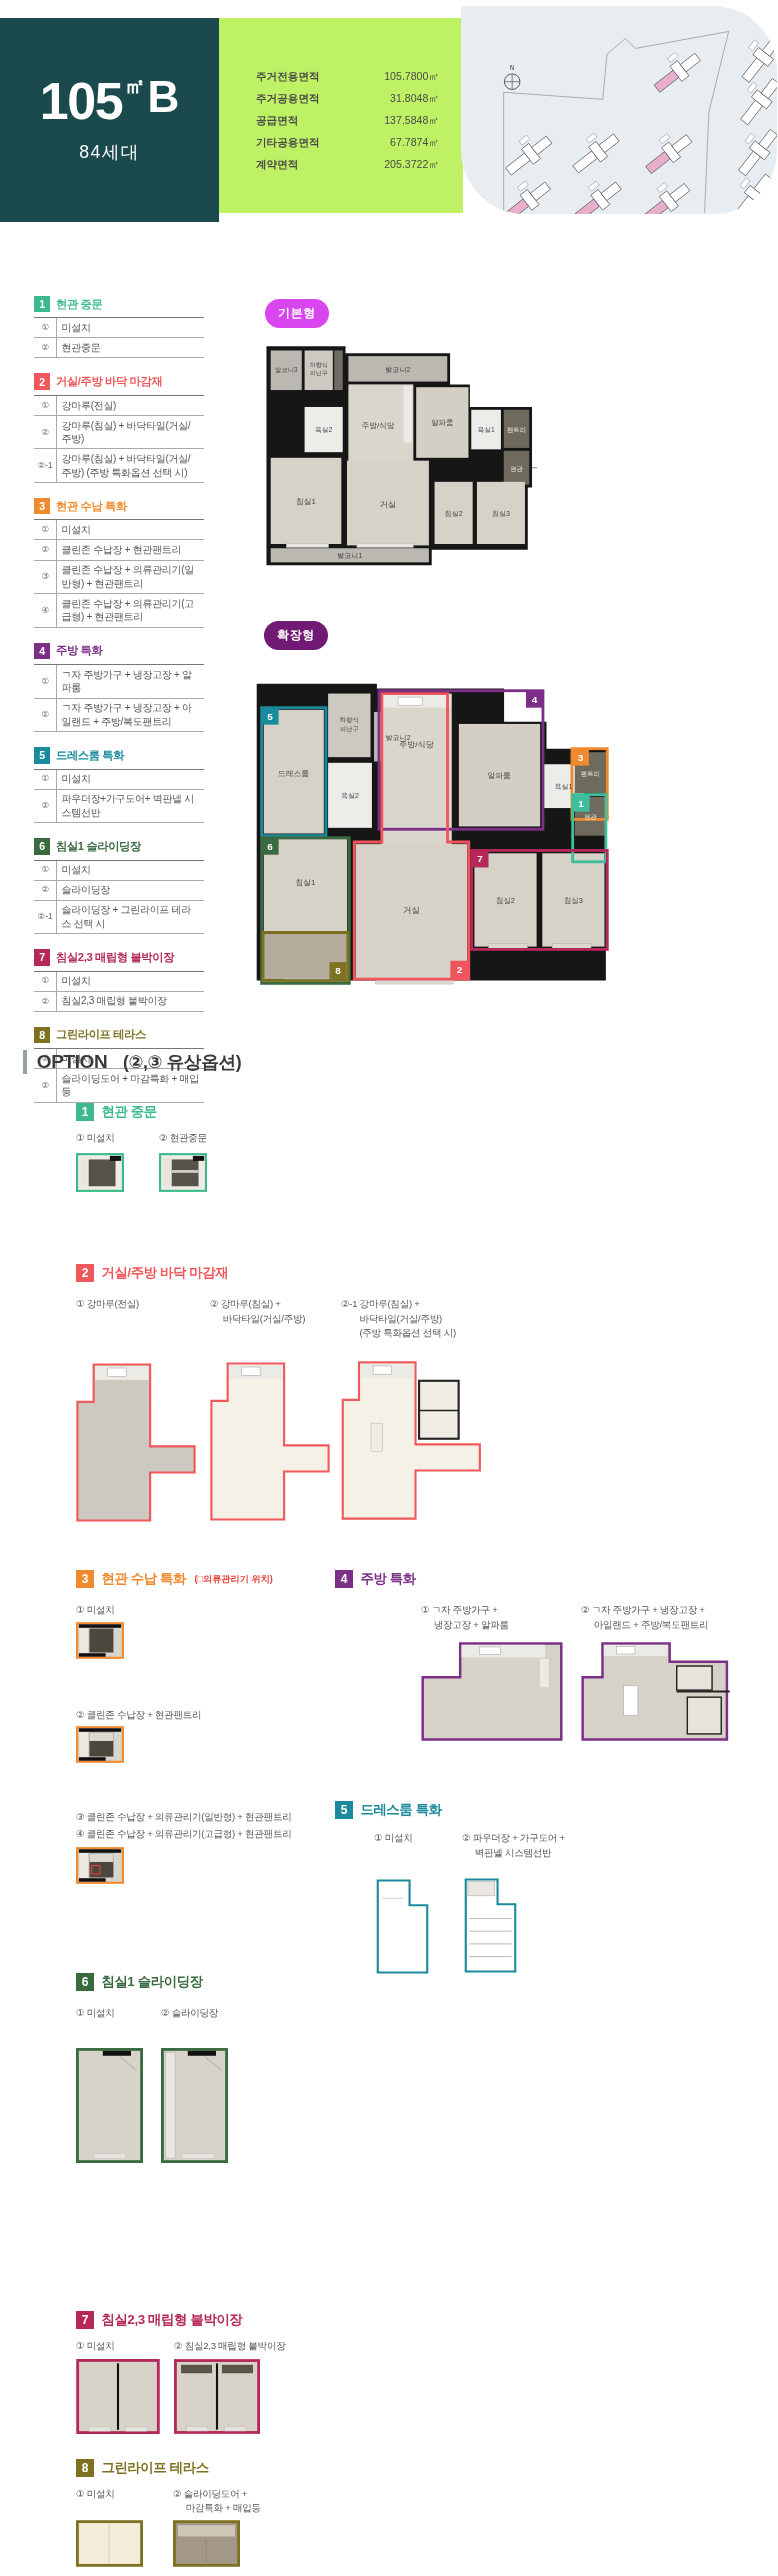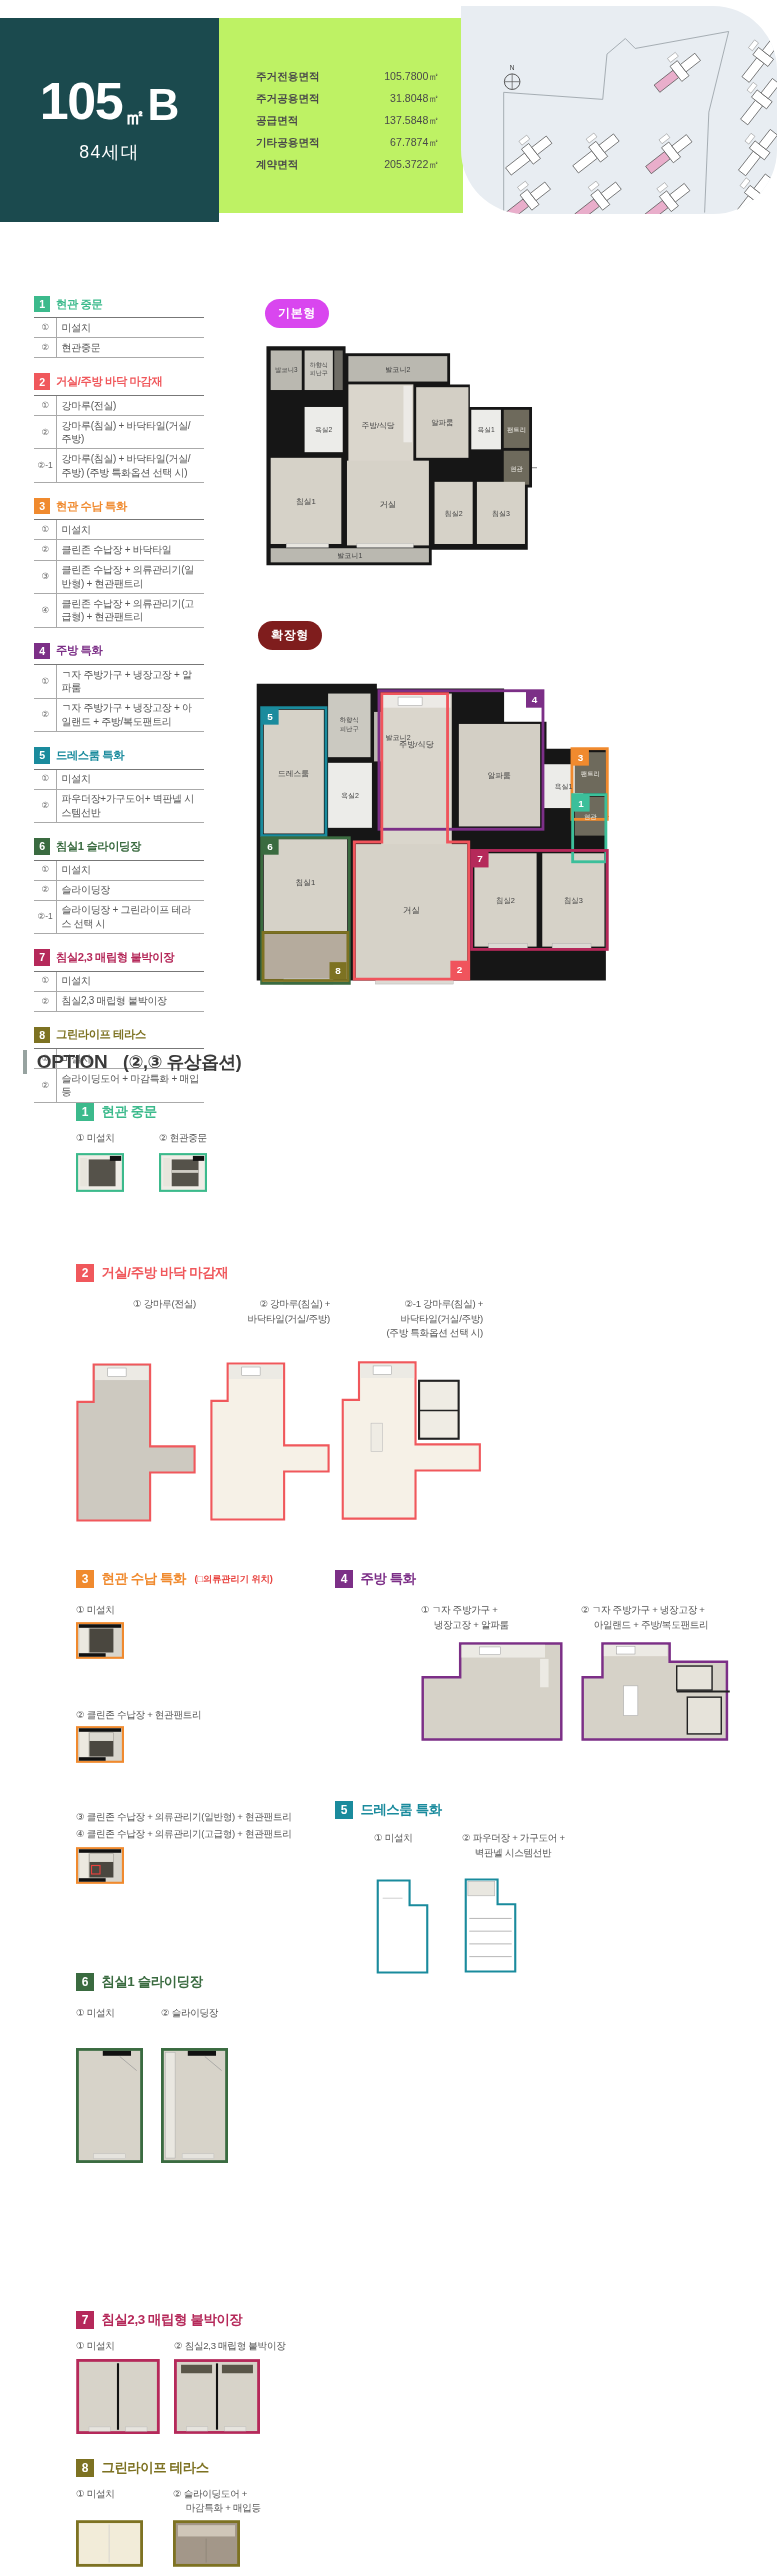--- a/index.html
+++ b/index.html
@@ -2,21 +2,21 @@
 <html style="font-size:11.3px"><head>
 <meta charset="utf-8">
 <style>
   html,body{margin:0;padding:0;background:#ffffff;}
   .page{position:relative;width:778px;height:2576px;background:#fff;overflow:hidden;
         font-family:"Liberation Sans","DejaVu Sans",sans-serif;color:#555;}
   .abs{position:absolute;}
   
   .unit-card{left:0;top:17.7px;width:219px;height:204px;display:flex;flex-direction:column;
              align-items:center;justify-content:center;color:#fff;}
-  .unit-name{display:flex;align-items:flex-end;font-weight:bold;line-height:1;}
+  .unit-name{display:flex;align-items:flex-start;font-weight:bold;line-height:1;}
   .unit-num{font-size:52px;letter-spacing:-1.4px;}
   .unit-unit{font-size:21px;margin:0 2.1px;}
   .unit-suffix{font-size:44px;}
   .unit-households{font-size:17.7px;margin-top:12.7px;letter-spacing:1.4px;}
   .info-panel{left:219px;top:17.7px;width:244px;height:195px;background:#bef264;}
   .area-table{position:absolute;left:37px;top:47px;width:183px;}
   .area-row{display:flex;justify-content:space-between;font-size:10.6px;color:#4a4a4a;
             line-height:22px;}
   .area-label{font-weight:bold;}
   .site-panel{left:461px;top:5.7px;width:316px;height:208px;background:#e8edf2;
@@ -213,21 +213,21 @@
           <span class="num-badge" style="background: rgb(240, 138, 46);">3</span>
         <span class="sb-title" style="color: rgb(240, 138, 46);">현관 수납 특화</span>
         </div>
       <div class="sb-table">
         <div class="sb-row">
             <span class="sb-mark">①</span>
             <span class="sb-text">미설치</span>
           </div>
         <div class="sb-row">
             <span class="sb-mark">②</span>
-            <span class="sb-text">클린존 수납장 + 바닥타일</span>
+            <span class="sb-text">클린존 수납장 + 현관팬트리</span>
           </div>
         <div class="sb-row">
             <span class="sb-mark">③</span>
             <span class="sb-text">클린존 수납장 + 의류관리기(일반형) + 현관팬트리</span>
           </div>
         <div class="sb-row">
             <span class="sb-mark">④</span>
             <span class="sb-text">클린존 수납장 + 의류관리기(고급형) + 현관팬트리</span>
           </div>
       </div>
@@ -358,21 +358,21 @@
       <text x="356" y="127" font-size="9" fill="#f2f0ea">팬트리</text>
       <text x="356" y="182" font-size="9" fill="#f2f0ea">현관</text>
       <text x="58" y="230" font-size="11">침실1</text>
       <text x="174" y="234" font-size="11.5">거실</text>
       <text x="267" y="247" font-size="10">침실2</text>
       <text x="334" y="247" font-size="10">침실3</text>
       <text x="120" y="306" font-size="10">발코니1</text>
     </g>
   </svg>
 
-  <div class="abs plan-badge" style="left: 258px; top: 621px; background: #7f1d1d;">확장형</div>
+  <div class="abs plan-badge" style="left: 264px; top: 621px; background: #701a75;">확장형</div>
 
   <svg class="abs" style="left:255px;top:678px;" width="354" height="311" viewBox="0 0 500 440">
     <path d="M2,8 H172 V15 H352 V62 H412 V100 H496 V428 H2 Z" fill="#161616"></path>
     <rect x="12" y="45" width="85" height="175" fill="#d6d2c8"></rect>
     <rect x="103" y="22" width="60" height="90" fill="#cbc9c1"></rect>
     <rect x="168" y="48" width="68" height="70" fill="#bab8b0"></rect>
     <rect x="178" y="22" width="100" height="225" fill="#dad6cc"></rect>
     <rect x="180" y="24" width="96" height="18" fill="#eceae6"></rect>
     <rect x="202" y="27" width="34" height="12" fill="#fff" stroke="#999" stroke-width="0.7"></rect>
     <rect x="288" y="65" width="115" height="145" fill="#d3cfc5"></rect>
@@ -474,21 +474,21 @@
         </svg>
       </div>
     </div>
   </div>
 
   <div class="abs" style="left:76px;top:1264px;width:679px;">
     <div class="opt-head">
         <span class="opt-num" style="background: rgb(240, 88, 92);">2</span>
       <span class="opt-title" style="color: rgb(240, 88, 92);">거실/주방 바닥 마감재</span>
       </div>
-    <div style="position:relative;height:269px;text-align:right;">
+    <div style="position:relative;height:269px;">
       <div class="abs" style="left:0;top:5.7px;">
         <div class="opt-label">
             <div>① 강마루(전실)</div>
           </div>
         <svg width="120" height="159" viewBox="0 0 170 225" style="margin-top:51px;">
           <path d="M25,2 H105 V118 H168 V155 H105 V223 H2 V55 H25 Z" fill="#cdc9c0" stroke-width="3" stroke="#f0585c"></path>
           <rect x="27" y="4" width="76" height="20" fill="#eceae4"></rect>
             <rect x="45" y="7" width="26" height="12" fill="#fff" stroke="#999" stroke-width="0.7"></rect>
         </svg>
       </div>

